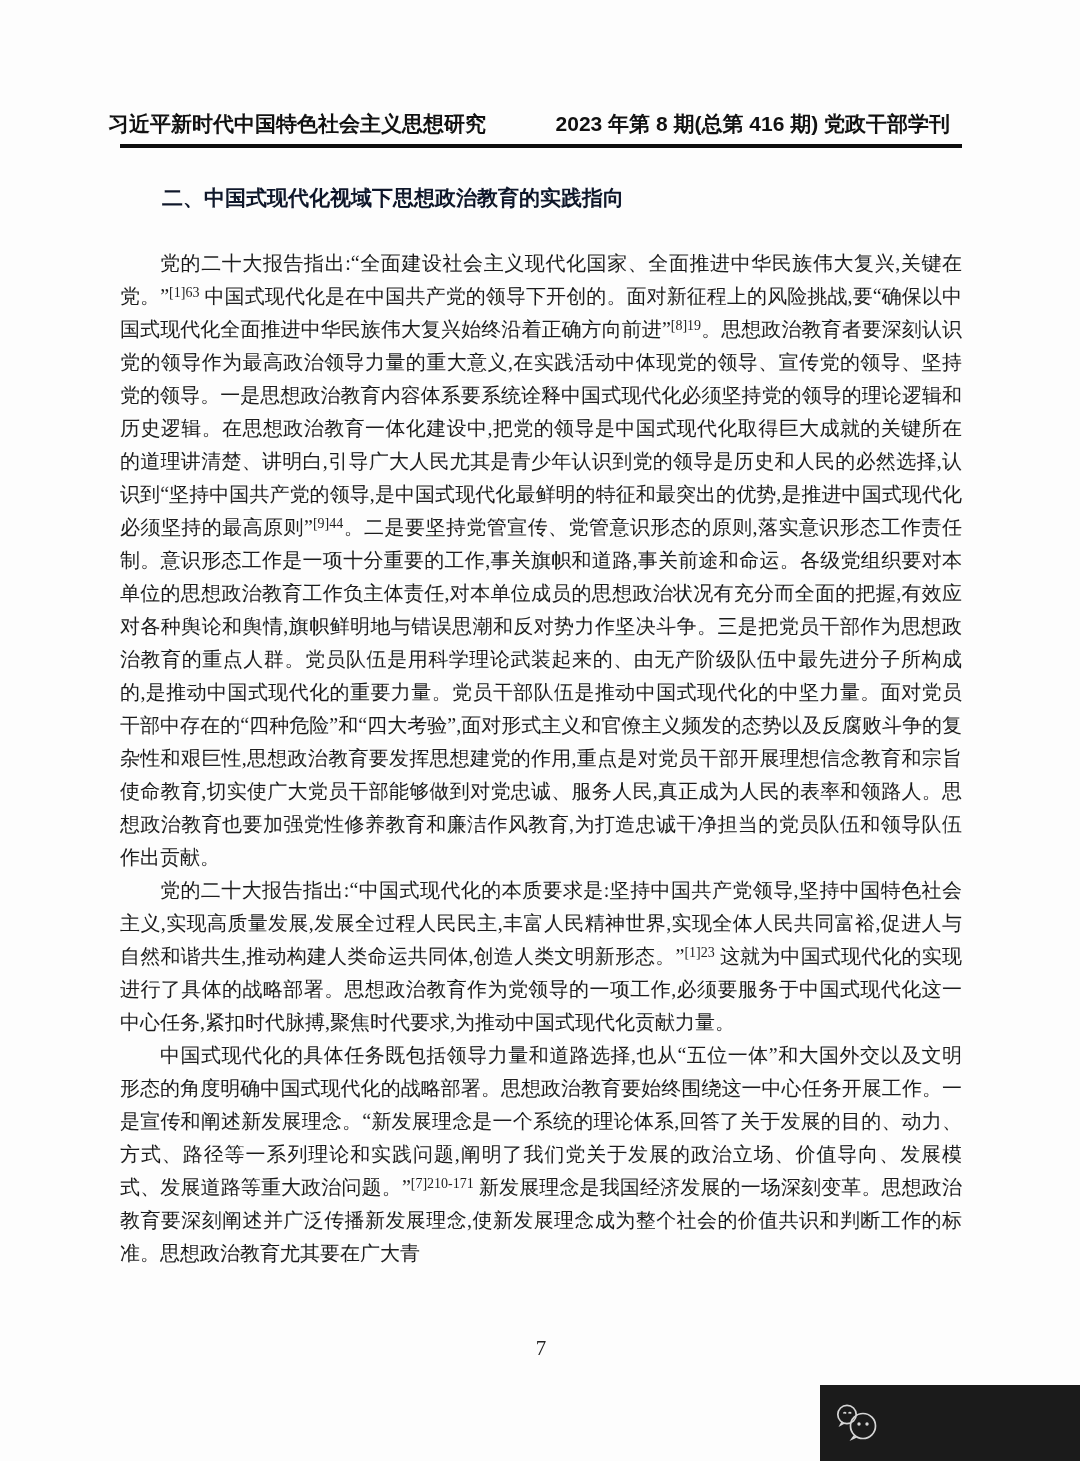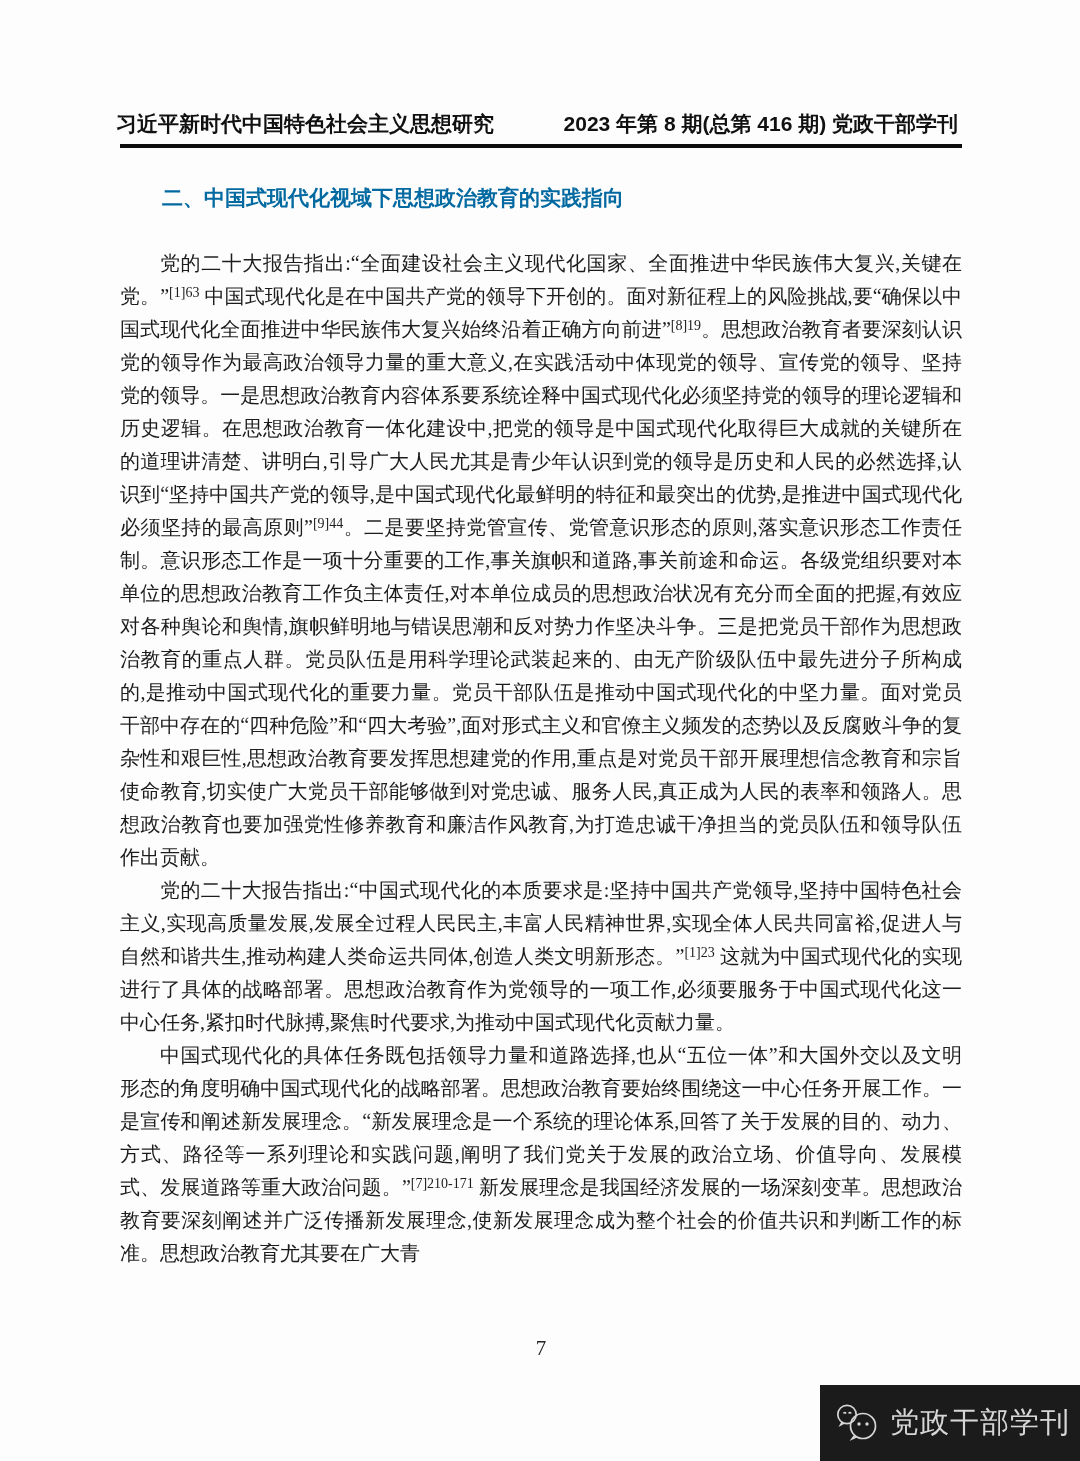--- a/index.html
+++ b/index.html
@@ -5,34 +5,34 @@
   html,body{margin:0;padding:0;}
   body{
     width:1080px;height:1461px;position:relative;overflow:hidden;
     background:#fdfdfd;
     font-family:"Liberation Serif","DejaVu Serif",serif;
     color:#1f1f1f;
   }
   .page{position:absolute;inset:0;}
   
   .header{
-    position:absolute;top:110px;left:116px;width:842px;
+    position:absolute;top:110px;left:108px;width:842px;
     display:flex;justify-content:space-between;align-items:baseline;
     font-family:"Liberation Sans","DejaVu Sans",sans-serif;
     font-weight:bold;font-size:21px;line-height:28px;color:#111;gap:36px;
   }
   .header-rule{
     position:absolute;top:144px;left:120px;width:842px;height:4px;
     background:#0d0d0d;
   }
   
   .section-title{
     position:absolute;top:184px;left:120px;width:842px;margin:0;
     font-family:"Liberation Sans","DejaVu Sans",sans-serif;
-    font-weight:bold;font-size:21px;line-height:28px;color:#0369a1;
+    font-weight:bold;font-size:21px;line-height:28px;color:#0f172a;
     text-indent:2em;
   }
   
   .article-body{
     position:absolute;top:247px;left:120px;width:842px;
     font-size:20px;line-height:33px;color:#1c1c1c;
   }
   .para{
     margin:0;text-indent:2em;text-align:justify;
     text-justify:inter-ideograph;
@@ -86,16 +86,15 @@
           <path d="M7.5 18.5 L4.5 24 L11 20.5" fill="#d6d6d6" stroke="none"></path>
           <path d="M9.5 10.5 q1.3 -2 2.6 0" stroke-width="1.4"></path>
           <path d="M14.6 10.5 q1.3 -2 2.6 0" stroke-width="1.4"></path>
           <circle cx="29" cy="23" r="12.5"></circle>
           <path d="M19.5 32.5 L15.5 38 L23 34.5" fill="#d6d6d6" stroke="none"></path>
         </g>
         <circle cx="25" cy="21" r="1.7" fill="#d6d6d6"></circle>
         <circle cx="33" cy="21" r="1.7" fill="#d6d6d6"></circle>
       </svg>
     </span>
-    <span class="wm-text" style="color: rgb(214, 214, 214);">党政干部学刊</span>
   </div>
 
 </div>
 
 </body></html>

